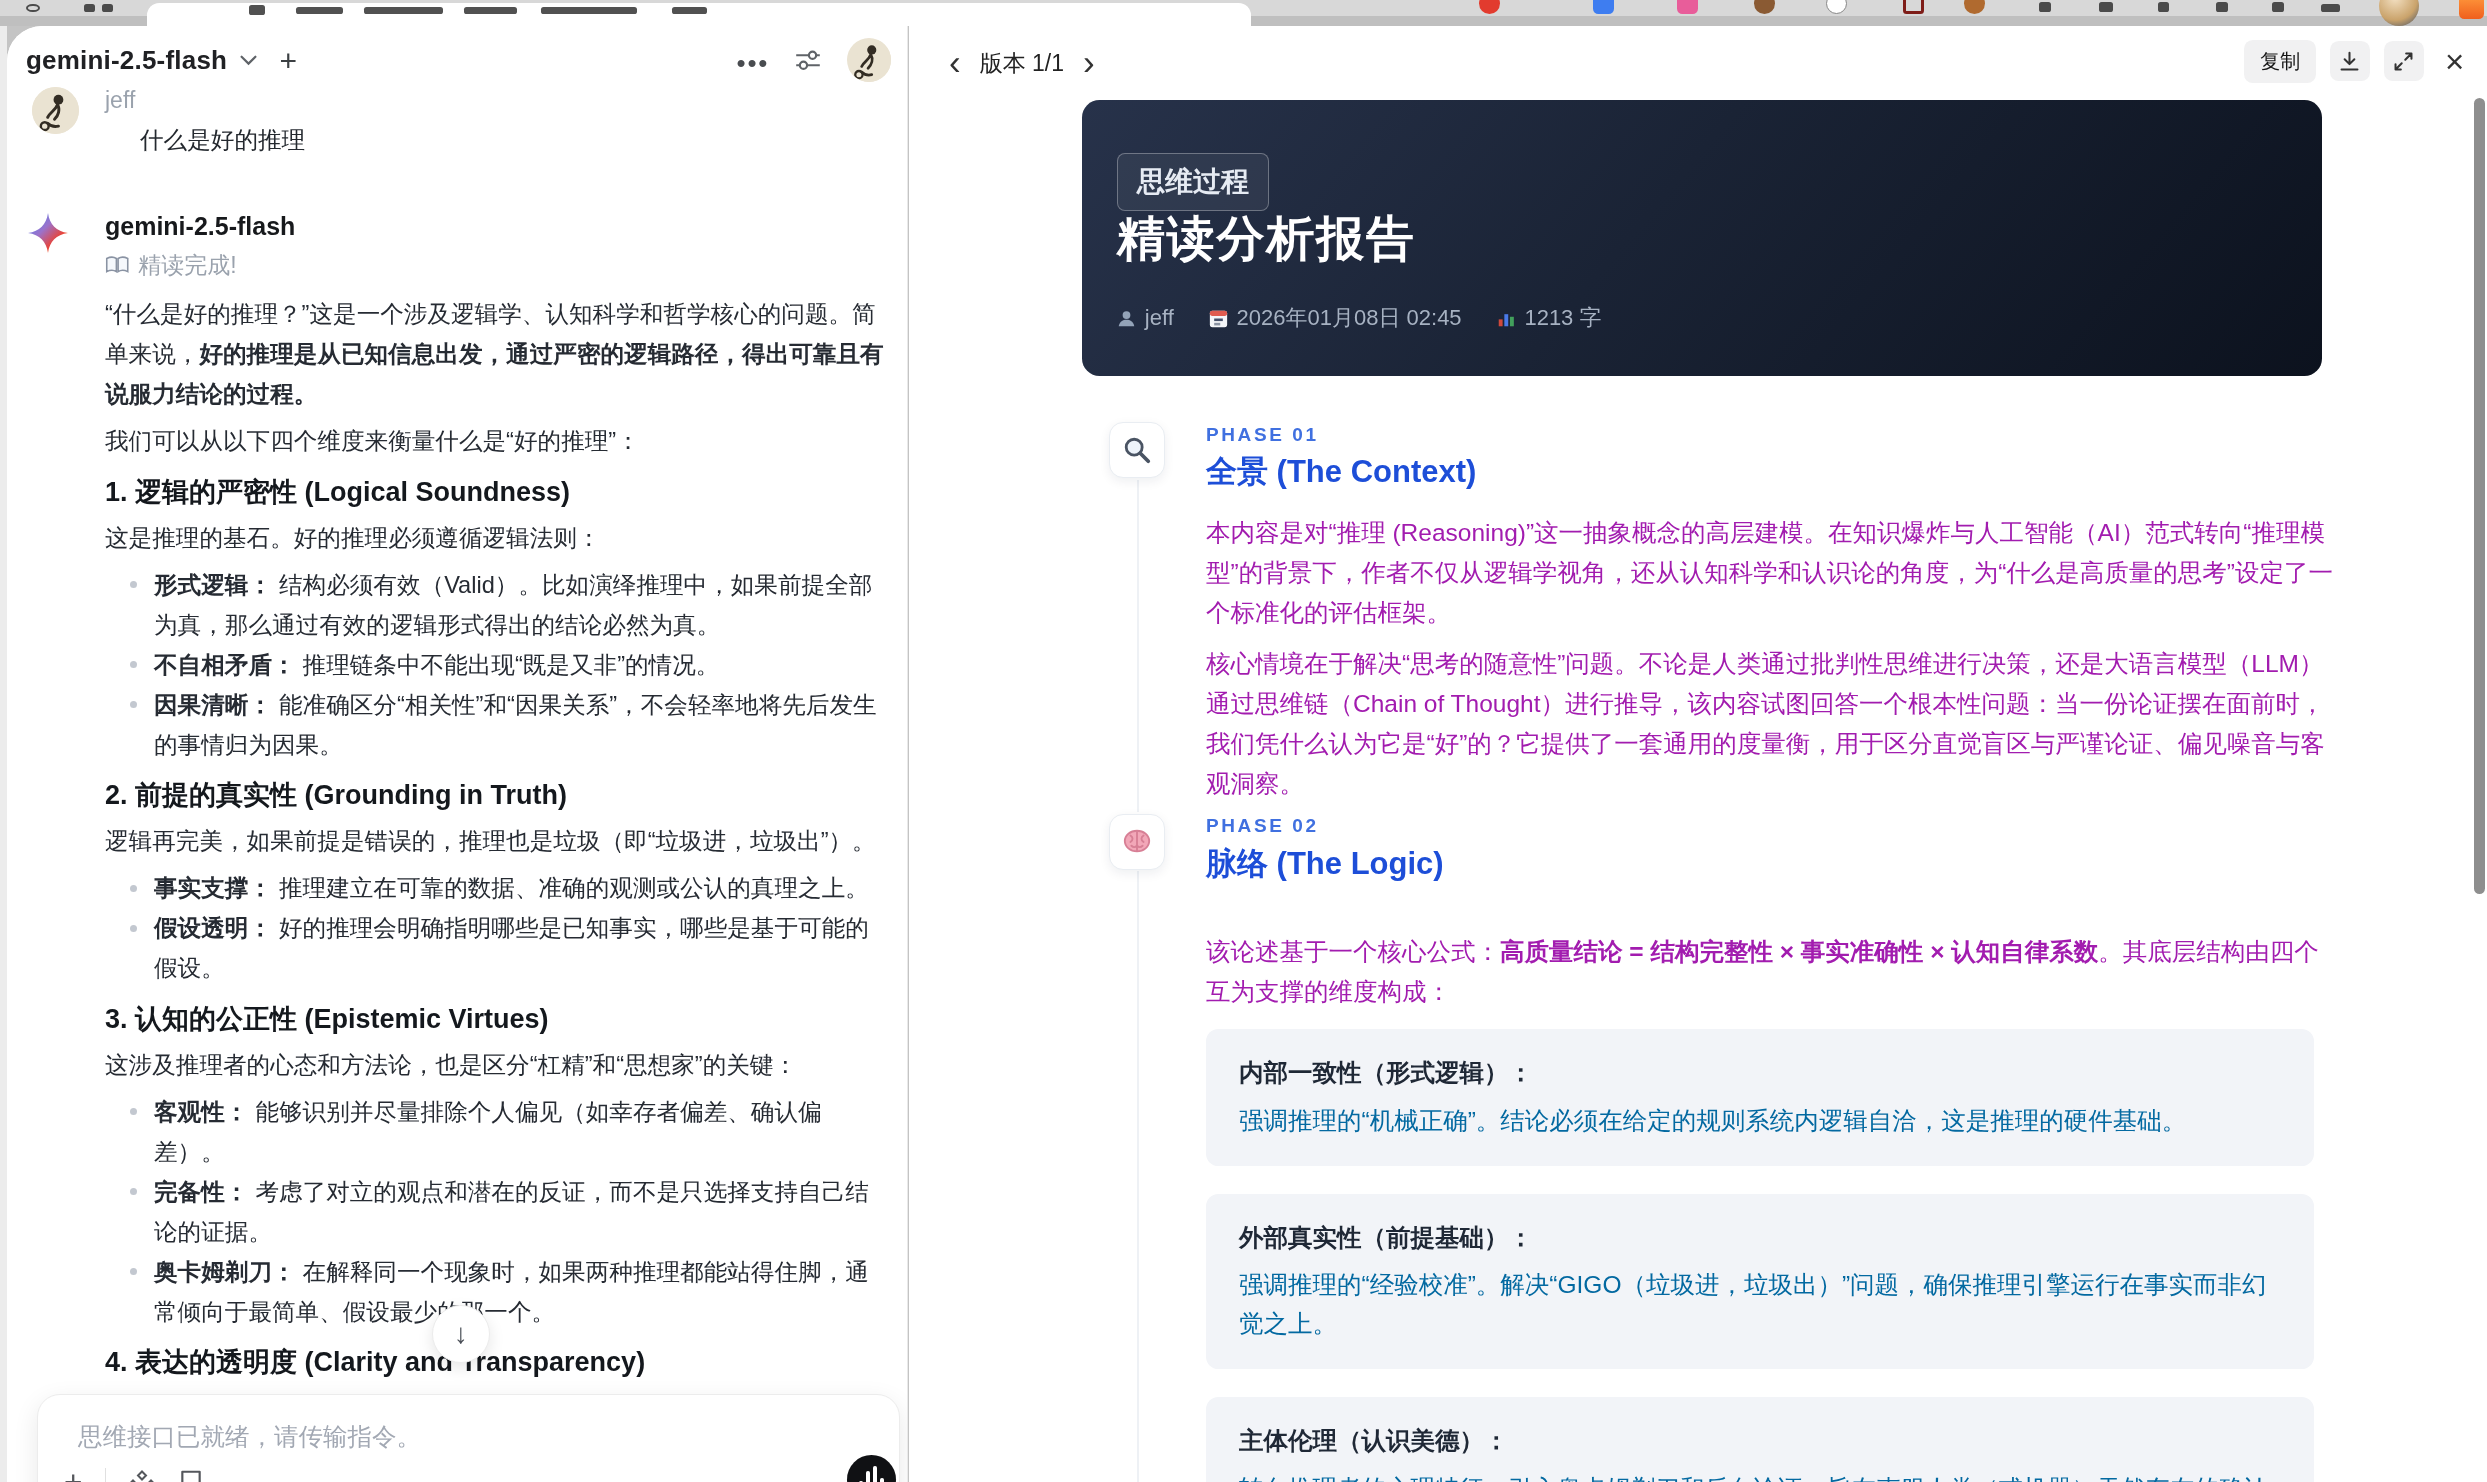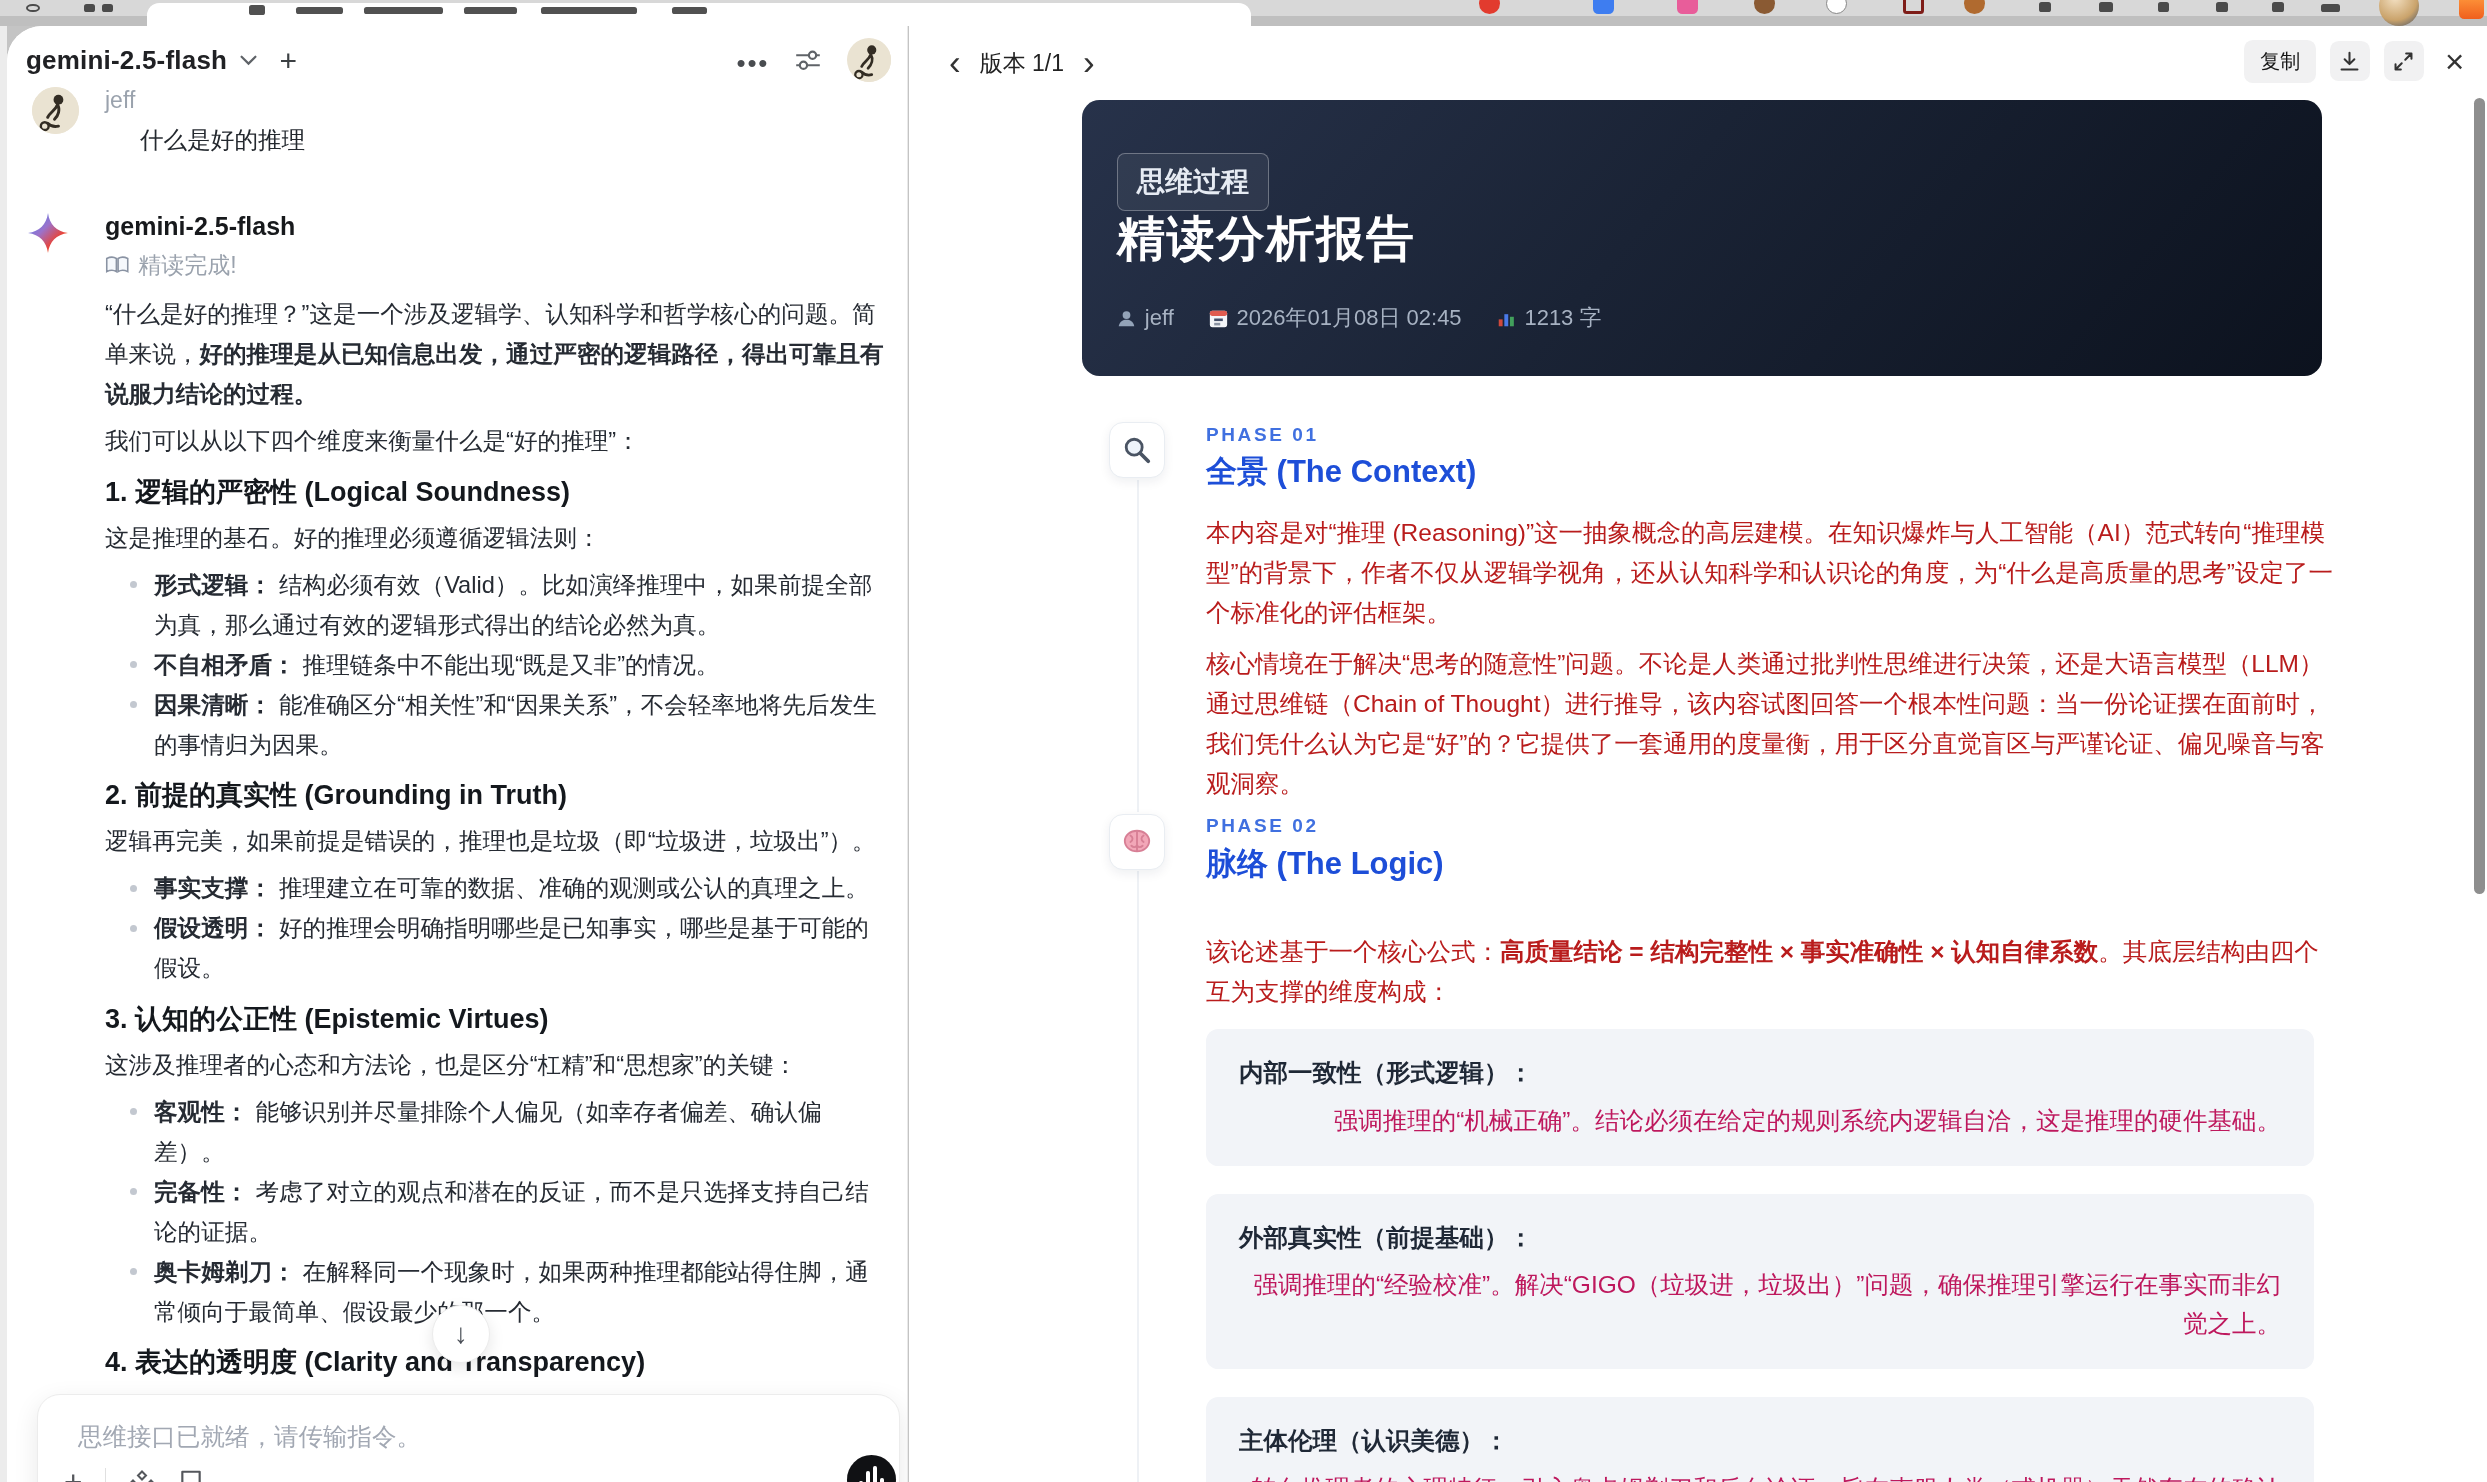--- a/index.html
+++ b/index.html
@@ -74,27 +74,27 @@
     border-radius:8px;background:rgba(255,255,255,.06);color:#e6ebf3;font-size:28px;font-weight:600;}
   .hero .title{position:absolute;left:35px;top:107px;font-size:48px;font-weight:700;color:#fff;letter-spacing:1.8px;}
   .hero .meta{position:absolute;left:35px;top:203px;display:flex;align-items:center;gap:35px;font-size:22px;color:#a7b2c2;}
   .hero .meta span{display:flex;align-items:center;gap:8.8px;}
   
   .tl-line{position:absolute;width:1.8px;background:#eef1f5;left:228px;}
   .ph-icon{position:absolute;left:200px;width:56px;height:56px;border-radius:14px;background:#fff;border:0.9px solid #e9edf2;
     box-shadow:0 3.5px 10.5px rgba(20,30,50,.07);display:flex;align-items:center;justify-content:center;}
   .ph-label{position:absolute;left:297px;font-size:19px;font-weight:700;color:#4070e0;letter-spacing:2.6px;}
   .ph-title{position:absolute;left:297px;font-size:31px;font-weight:700;color:#1d4ed8;}
-  .ph-body{position:absolute;left:297px;width:1129px;font-size:24.5px;line-height:40px;color:#b91c1c;}
+  .ph-body{position:absolute;left:297px;width:1129px;font-size:24.5px;line-height:40px;color:#a21caf;}
   .ph-body p{margin:0 0 10.5px;}
   
   .dim-cards{position:absolute;left:297px;top:1003px;width:1108px;}
   .dim-card{background:#f2f4f8;border-radius:12.3px;padding:26px 33px;margin-bottom:28px;}
   .dim-card .dt{font-size:24.5px;font-weight:700;color:#1f2836;line-height:35px;margin-bottom:10.5px;}
-  .dim-card .dd{font-size:24.5px;line-height:39px;color:#be185d;text-align:right;}
+  .dim-card .dd{font-size:24.5px;line-height:39px;color:#0369a1;}
   
   .sb-thumb{position:absolute;left:2474px;top:98px;width:11.4px;height:796px;background:#8e8e8e;border-radius:6.1px;}
   svg{display:block;}
 </style>
 </head>
 <body>
 
 <div class="screen">
 
   <div class="menubar">

